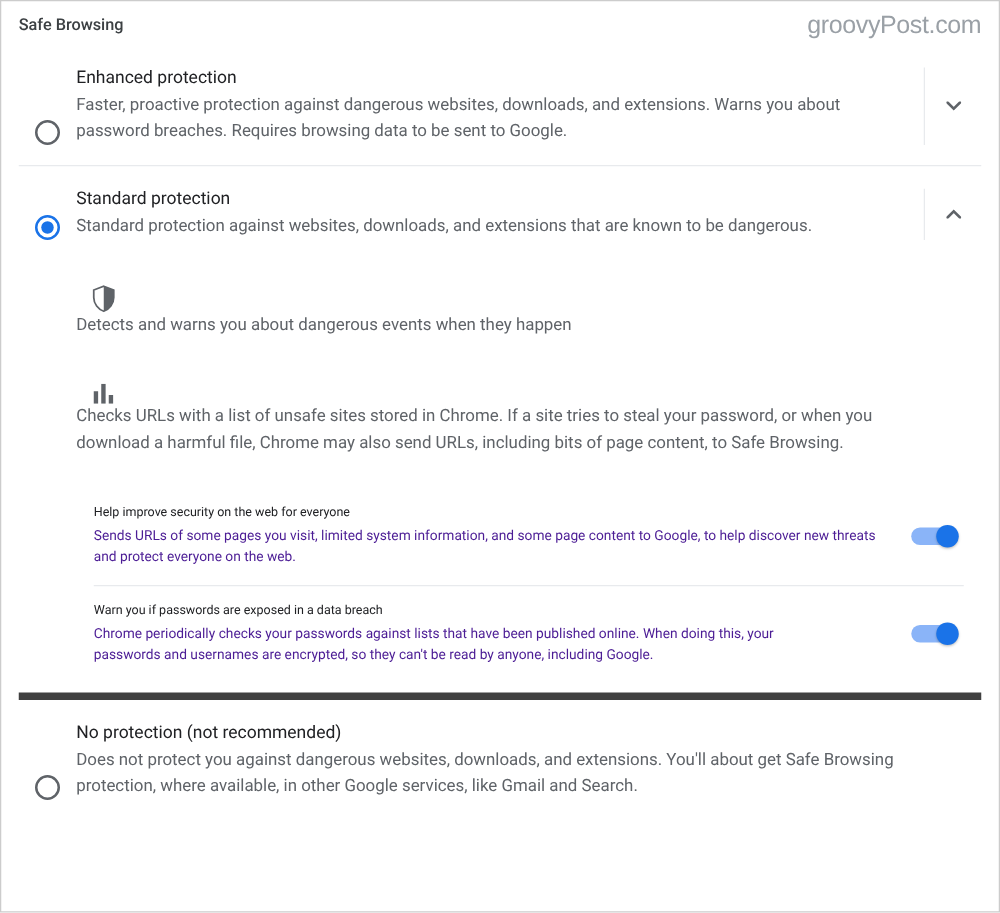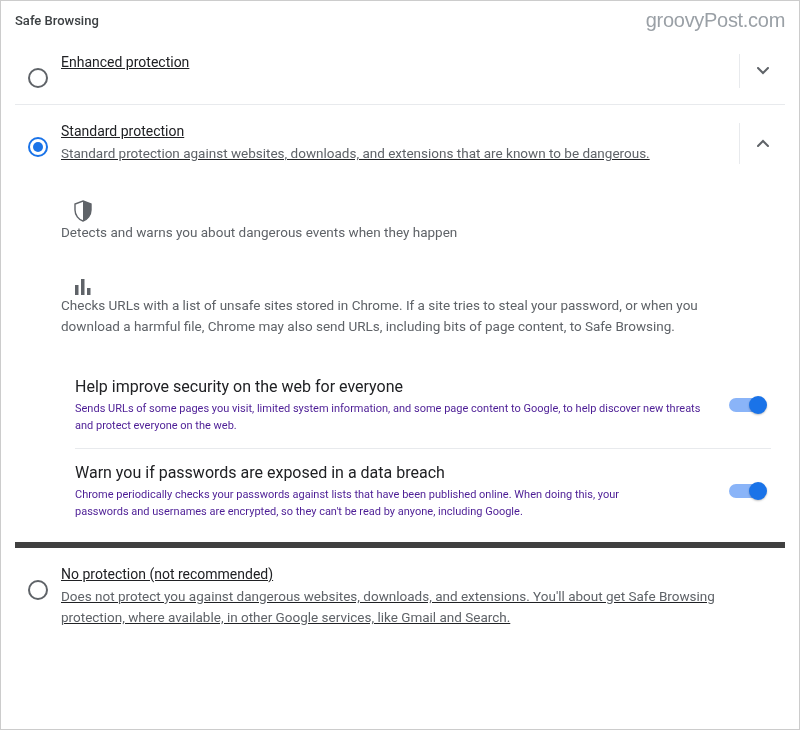--- a/index.html
+++ b/index.html
@@ -29,24 +29,23 @@
     font-family: Liberation Sans, sans-serif;
     font-size: 20px;
     color: #9aa0a6;
     letter-spacing: -0.3px;
   }
   .options {
     padding: 0 14px 8px 14px;
   }
   .option-row {
     display: flex;
-    align-items: flex-start;
+    align-items: flex-end;
     padding: 18px 0 16px 0;
     border-bottom: 1px solid #e8eaed;
-    text-decoration: underline;
   }
   .option-row:last-child {
     border-bottom: none;
   }
   .radio-col {
     width: 46px;
     display: flex;
     justify-content: center;
     padding-top: 14px;
     flex-shrink: 0;
@@ -131,21 +130,21 @@
     align-items: center;
     padding: 14px 0;
     border-bottom: 1px solid #e8eaed;
   }
   .toggle-row:last-child { border-bottom: none; gap: 48px; }
   .toggle-text {
     flex: 1;
     padding-right: 16px;
   }
   .toggle-title {
-    font-size: 16px;
+    font-size: 10px;
     color: #202124;
     margin-bottom: 4px;
   }
   .toggle-desc {
     font-size: 11px;
     color: #4c1d95;
     line-height: 1.55;
   }
   .switch {
     width: 36px;
@@ -178,20 +177,21 @@
 </div>
 
 <div class="options">
 
   <div class="option-row">
     <div class="radio-col">
       <div class="radio"></div>
     </div>
     <div class="text-col">
       <div class="opt-title">Enhanced protection</div>
+      <div class="opt-desc">Faster, proactive protection against dangerous websites, downloads, and extensions. Warns you about password breaches. Requires browsing data to be sent to Google.</div>
     </div>
     <div class="expand-col">
       <span class="chevron">
         <svg width="12" height="8" viewBox="0 0 12 8">
             <path d="M1 1l5 5 5-5" stroke="#5f6368" stroke-width="2" fill="none" stroke-linecap="round"></path>
           </svg>
       </span>
     </div>
   </div>
 

